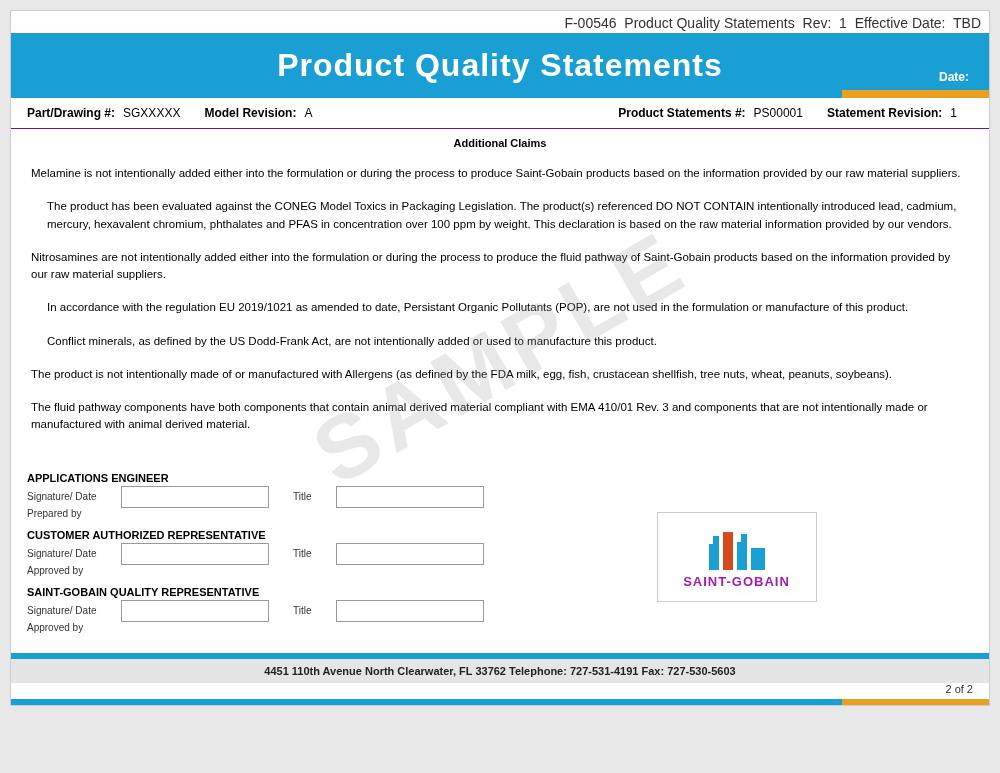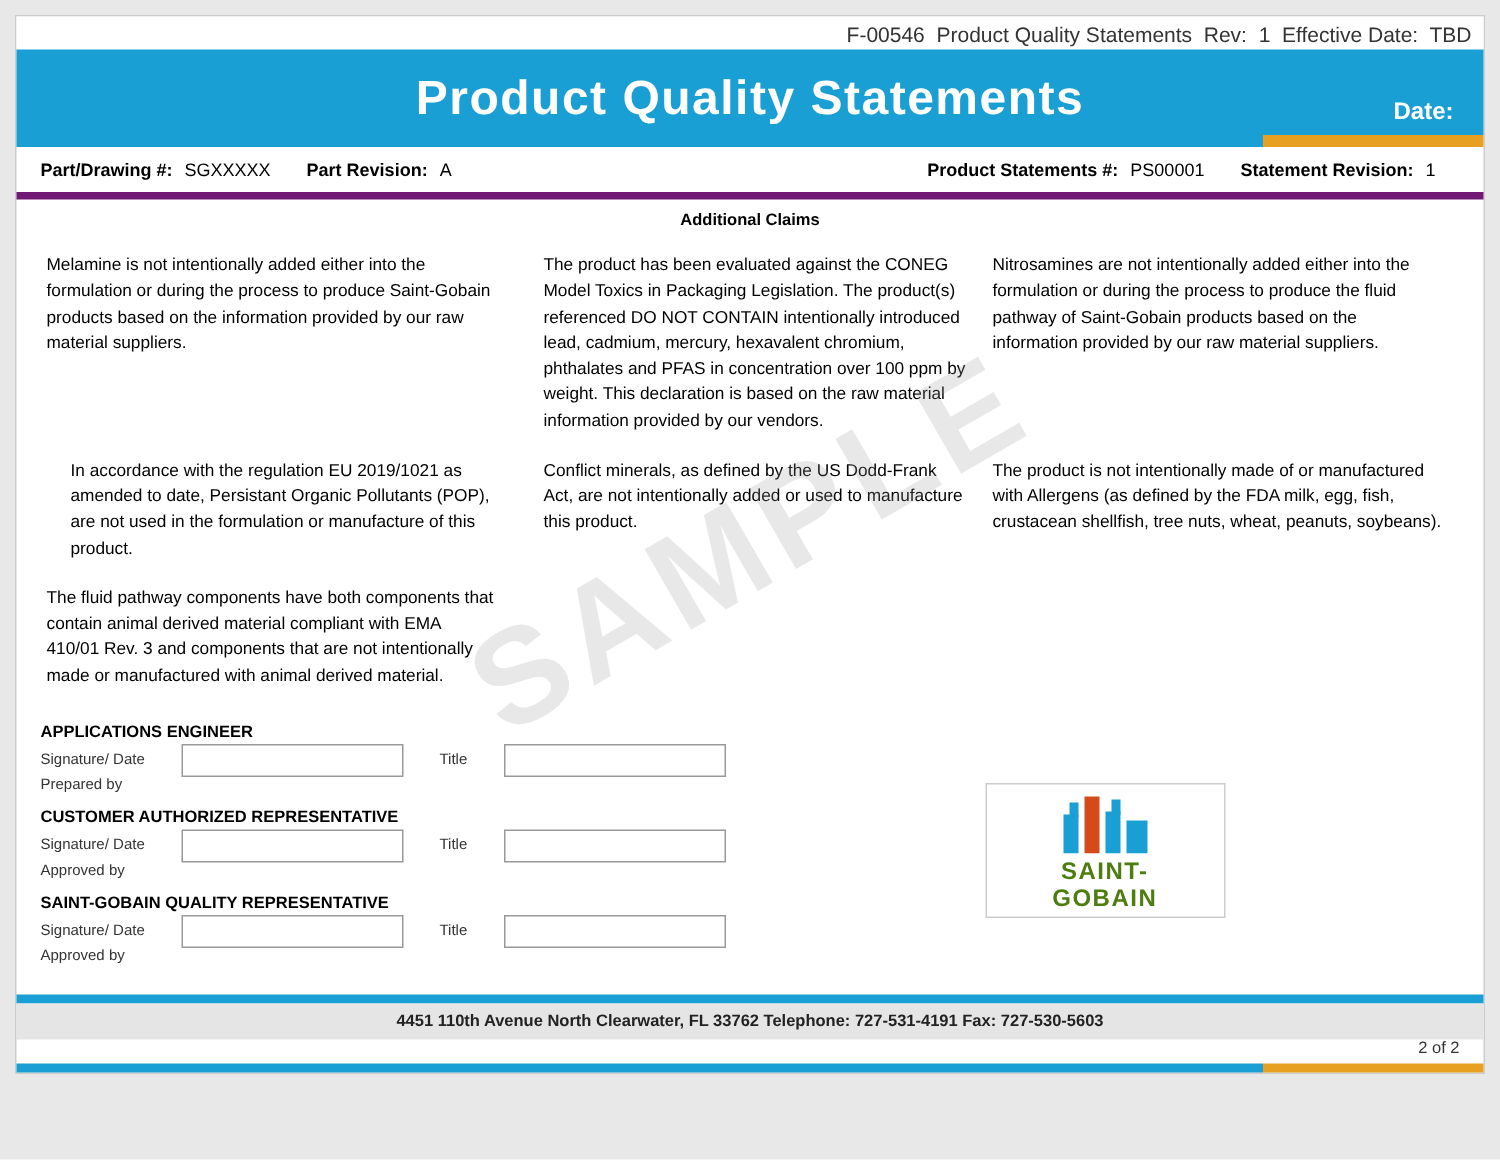--- a/index.html
+++ b/index.html
@@ -36,59 +36,59 @@
     .header-title {
       font-size: 32px;
       font-weight: bold;
       color: #fff;
       letter-spacing: 1px;
     }
     .header-date {
       position: absolute;
       right: 20px;
       bottom: 6px;
-      font-size: 16px;
+      font-size: 12px;
       font-weight: bold;
       color: #fff;
     }
     
     .stripe-bar {
       height: 8px;
       background: linear-gradient(to right, #1a9fd4 0%, #1a9fd4 85%, #e8a020 85%, #e8a020 100%);
     }
     .stripe-bar-bottom {
       height: 6px;
       background: #1a9fd4;
     }
     
     .part-info-row {
       display: flex;
       align-items: center;
       padding: 8px 16px;
       font-size: 12px;
-      border-bottom: 5px solid #701a75;
+      border-bottom: 1px solid #701a75;
       gap: 8px;
     }
     .part-info-row .label {
       font-weight: bold;
     }
     .part-info-row .value {
       margin-right: 16px;
     }
     
     .section-heading {
       text-align: center;
       font-weight: bold;
       font-size: 11px;
       padding: 8px 0 4px 0;
     }
     
     .claims-grid {
       display: grid;
-      grid-template-columns: 1fr 1fr 1fr;
+      grid-template-columns: 1fr;
       gap: 0;
       padding: 4px 16px;
       font-size: 11.5px;
       line-height: 1.5;
     }
     .claim-cell {
       padding: 8px 12px 8px 4px;
       vertical-align: top;
     }
     .claim-cell.right {
@@ -166,23 +166,23 @@
       width: 160px;
       height: 90px;
     }
     .logo-buildings {
       display: flex;
       align-items: flex-end;
       gap: 3px;
       margin-bottom: 4px;
     }
     .logo-text {
-      font-size: 16px;
-      font-weight: bold;
-      color: #4d7c0f;
+      font-size: 13px;
+      font-weight: bold;
+      color: #a21caf;
       letter-spacing: 1px;
     }
     .footer-text {
       text-align: center;
       font-size: 11px;
       font-weight: bold;
       padding: 6px 10px;
       color: #222;
       background: #e5e5e5;
     }
@@ -211,21 +211,21 @@
   <div class="header-blue">
     <div class="header-title">Product Quality Statements</div>
     <div class="header-date">Date:</div>
   </div>
 
   <div class="stripe-bar"></div>
 
   <div class="part-info-row">
     <span class="label">Part/Drawing #:</span>
     <span class="value">SGXXXXX</span>
-    <span class="label">Part Revision:</span>
+    <span class="label">Model Revision:</span>
     <span class="value">A</span>
     <span class="part-info-spacer"></span>
     <span class="label">Product Statements #:</span>
     <span class="value">PS00001</span>
     <span class="label">Statement Revision:</span>
     <span class="value">1</span>
   </div>
 
   <div class="section-heading">Additional Claims</div>
 

